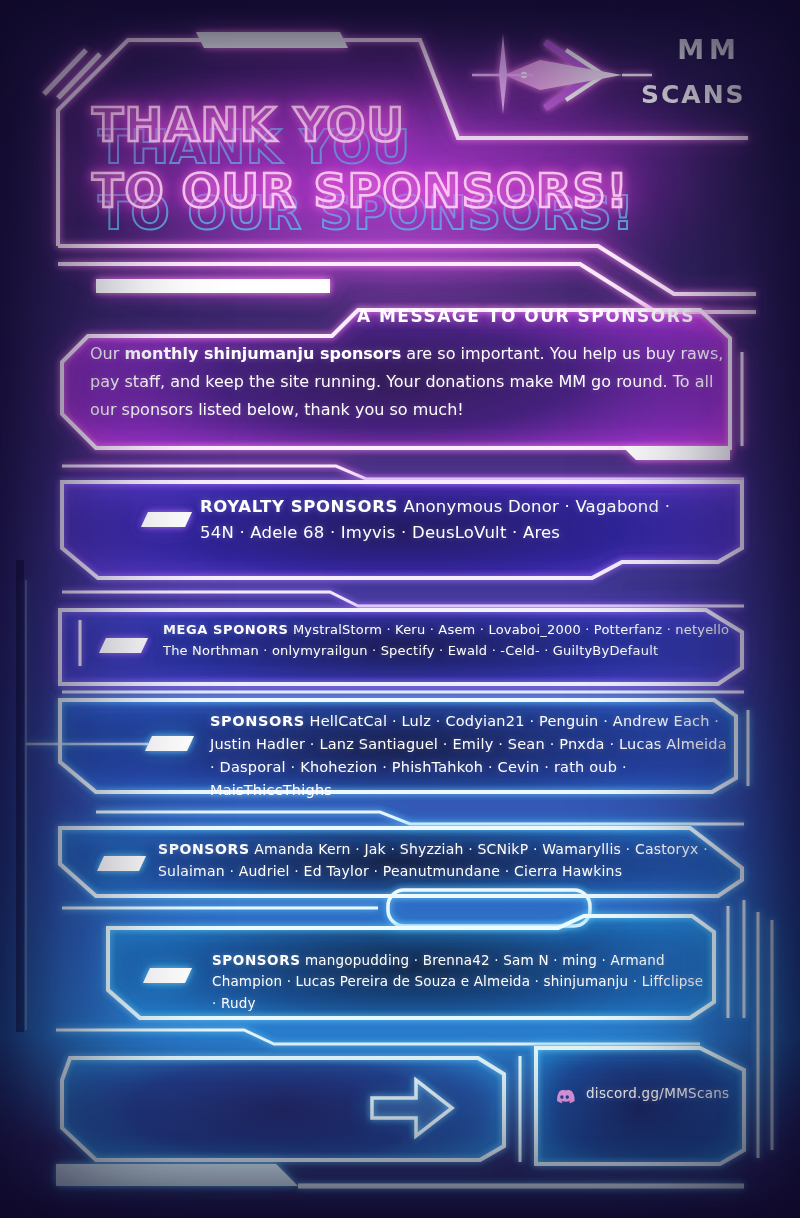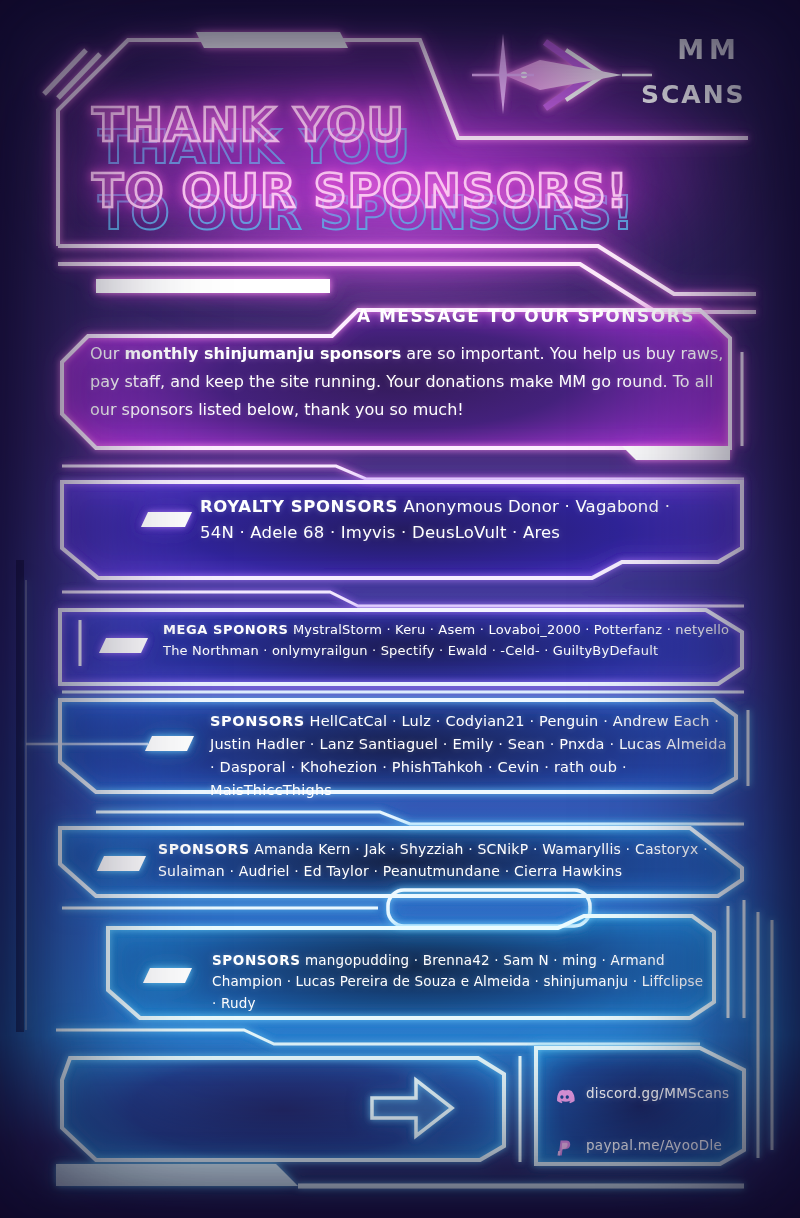--- a/index.html
+++ b/index.html
@@ -230,22 +230,15 @@
     <b>SPONSORS</b> <span>mangopudding · Brenna42 · Sam N · ming · Armand Champion · Lucas Pereira de Souza e Almeida · shinjumanju · Liffclipse · Rudy</span>
   </div>
 
 
   <div class="linkrow lr0">
     <svg class="licon" viewBox="0 0 24 24">
       <path fill="#f2a2ec" d="M19.6 5.9a16.3 16.3 0 0 0-3.8-1.2l-.3.6c-1.2-.2-2.5-.2-3.7 0l-.3-.6a16.3 16.3 0 0 0-3.8 1.2C5.4 9.3 4.8 12.6 5.1 15.9a16 16 0 0 0 4.6 2.3l.9-1.5c-.5-.2-1-.4-1.4-.7l.3-.3c2.8 1.3 5.9 1.3 8.7 0l.3.3c-.4.3-.9.5-1.4.7l.9 1.5a16 16 0 0 0 4.6-2.3c.4-3.9-.7-7.2-2.9-10zM9.9 13.8c-.9 0-1.6-.8-1.6-1.8s.7-1.8 1.6-1.8 1.6.8 1.6 1.8-.7 1.8-1.6 1.8zm5.4 0c-.9 0-1.6-.8-1.6-1.8s.7-1.8 1.6-1.8 1.6.8 1.6 1.8-.7 1.8-1.6 1.8z"></path>
     </svg>
     <span class="ltxt">discord.gg/MMScans</span>
   </div>
-  <div class="linkrow lr2">
-    <svg class="licon" viewBox="0 0 24 24">
-      <path fill="#d98ae0" d="M8.6 3.5h5.6a4 4 0 0 1 4 4c0 2.8-2.2 4.7-5 4.7h-2.6l-.9 6.2H6.6L8.6 3.5z"></path>
-      <path fill="#f7c0f0" d="M10.2 5.8h5a3.6 3.6 0 0 1 .4 1.7c0 2.8-2.2 4.7-5 4.7H8.9l-1 6.3H5.5l.7-4.4h2.2c.6 0 .9-.3 1-.9l.8-7.4z"></path>
-    </svg>
-    <span class="ltxt">paypal.me/AyooDle</span>
-  </div>
 
   <div class="vignette"></div>
 </div>
 
 </body></html>

